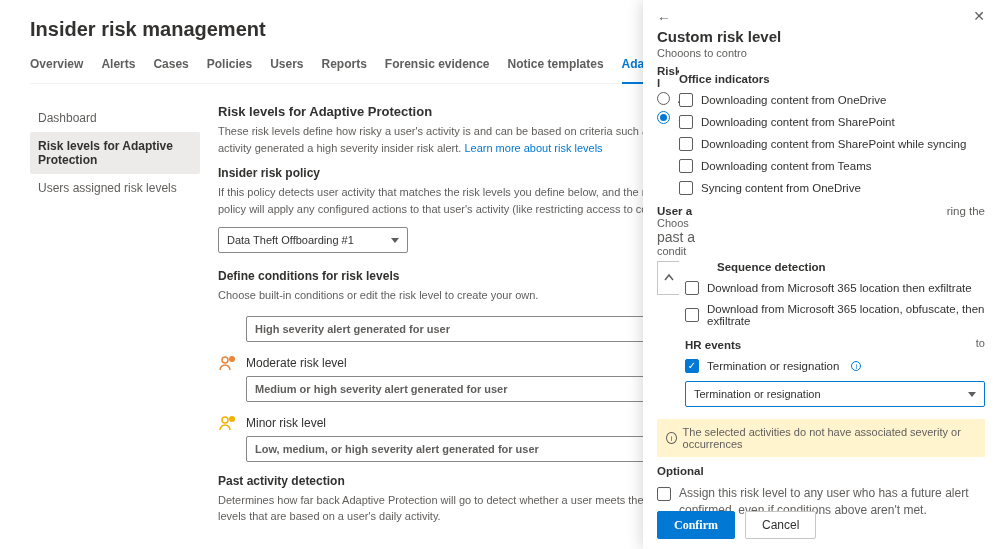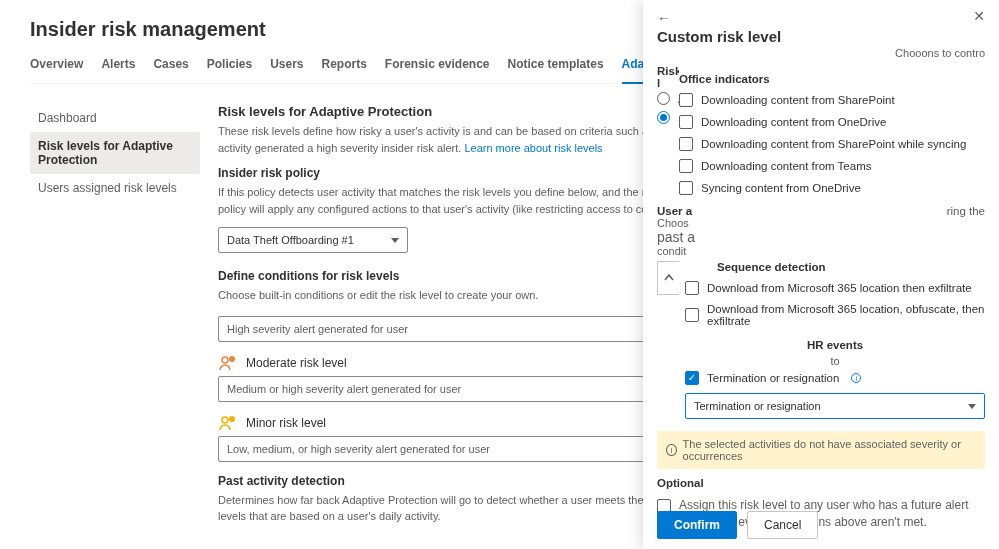--- a/index.html
+++ b/index.html
@@ -18,23 +18,23 @@
   .main { flex:1; min-width:0; }
   .sect { font-size:13px; font-weight:600; color:#323130; }
   .desc { font-size:11px; color:#605e5c; margin:4px 0 10px 0; line-height:1.5; }
   .link { color:#0078d4; cursor:pointer; }
   .field-select { width:190px; border:1px solid #8a8886; border-radius:2px; height:26px; display:flex; align-items:center; padding:0 8px; justify-content:space-between; color:#323130; font-size:11px; margin-bottom:16px;}
   .chev { width:0;height:0;border-left:4px solid transparent;border-right:4px solid transparent;border-top:5px solid #605e5c; }
   .cond-block { margin:12px 0; }
   .cond-header { display:flex; align-items:center; gap:10px; margin-bottom:4px;}
   .risk-icon { width:18px; height:18px; flex:none; display:flex; align-items:center;}
   .cond-title { font-size:12px; color:#323130; }
-  .cond-input { height:26px; border:1px solid #8a8886; border-radius:2px; display:flex; align-items:center; padding:0 8px; color:#605e5c; font-size:11px; width:620px; }
+  .cond-input { margin-left:28px; height:26px; border:1px solid #8a8886; border-radius:2px; display:flex; align-items:center; padding:0 8px; color:#605e5c; font-size:11px; width:620px;font-weight:bold; }
   .btn { height:28px; padding:0 16px; border-radius:2px; font-size:12px; border:1px solid #c8c6c4; background:#fff; display:flex; align-items:center; cursor:pointer;}
-  .btn.primary { background:#0078d4; border-color:#0078d4; color:#fff; font-weight:600;}
+  .btn.primary { background:#0078d4; border-color:#0078d4; color:#fff; font-weight:600;font-family:Liberation Serif, serif;}
   
   .flyout { position:absolute; top:0; right:0; bottom:0; width:356px; background:#fff; box-shadow:-2px 0 14px rgba(0,0,0,.15); padding:8px 14px 0 14px; overflow:auto; }
   .fly-top { display:flex; justify-content:space-between; align-items:center; }
   .fly-back, .fly-close { cursor:pointer; color:#605e5c; font-size:14px; }
   .fly-title { font-size:15px; font-weight:600; margin:4px 0 2px 0; }
   .checkline { display:flex; align-items:center; gap:8px; padding:4px 0; font-size:11.5px; color:#323130;}
   .chk { width:14px; height:14px; border:1px solid #605e5c; border-radius:2px; flex:none; display:flex; align-items:center; justify-content:center; background:#fff;}
   .chk.checked { background:#0078d4; border-color:#0078d4; color:#fff; }
   .chk.checked::after { content:"✓"; font-size:10px; line-height:1; }
   .grp-head { font-weight:600; font-size:11.5px; margin:8px 0 4px 0; color:#323130; }
@@ -139,21 +139,21 @@
     </div>
   </div>
 
   <div class="flyout">
     <div class="fly-top">
       <span class="fly-back">←</span>
       <span class="fly-close">✕</span>
     </div>
     <div class="fly-title">Custom risk level</div>
 
-    <div style="display:flex; justify-content:flex-end; color:#605e5c; font-size:11px;">
+    <div style="display:flex; justify-content:flex-start; color:#605e5c; font-size:11px;">
       <span>Choo</span>
       <span>ons to contro</span>
     </div>
 
     <div style="display:flex; justify-content:space-between; align-items:flex-start; margin-top:6px;">
       <div style="width:20px;">
         <div class="grp-head" style="margin:0;">Risk l</div>
         <div class="radioline">
             <span class="radio"></span>
             <span>Al</span>
@@ -161,25 +161,25 @@
         <div class="radioline">
             <span class="radio on"></span>
             <span>Sp</span>
           </div>
       </div>
 
       <div style="flex:1; margin-left:2px; background:#fff; border-radius:0; padding:0 0 0 0;">
         <div class="grp-head">Office indicators</div>
         <div class="checkline">
             <span class="chk"></span>
+            <span>Downloading content from OneDrive</span>
+          </div>
+        <div class="checkline">
+            <span class="chk"></span>
             <span>Downloading content from SharePoint</span>
-          </div>
-        <div class="checkline">
-            <span class="chk"></span>
-            <span>Downloading content from OneDrive</span>
           </div>
         <div class="checkline">
             <span class="chk"></span>
             <span>Downloading content from SharePoint while syncing</span>
           </div>
         <div class="checkline">
             <span class="chk"></span>
             <span>Downloading content from Teams</span>
           </div>
         <div class="checkline">
@@ -216,21 +216,21 @@
         <div class="grp-head" style="margin-top:0;margin-left:32px;">Sequence detection</div>
         <div class="checkline">
             <span class="chk"></span>
             <span>Download from Microsoft 365 location then exfiltrate</span>
           </div>
         <div class="checkline">
             <span class="chk"></span>
             <span>Download from Microsoft 365 location, obfuscate, then exfiltrate</span>
           </div>
 
-        <div style="display:flex; justify-content:space-between; align-items:center;flex-direction:column;">
+        <div style="display:flex; justify-content:space-between; align-items:center;">
           <div class="grp-head">HR events</div>
           <span style="color:#605e5c;font-size:11px;">to</span>
         </div>
         <div class="checkline">
           <span class="chk checked"></span>
           <span>Termination or resignation</span>
           <span class="info-ic">i</span>
         </div>
         <div class="dropdown">
           <span>Termination or resignation</span>

